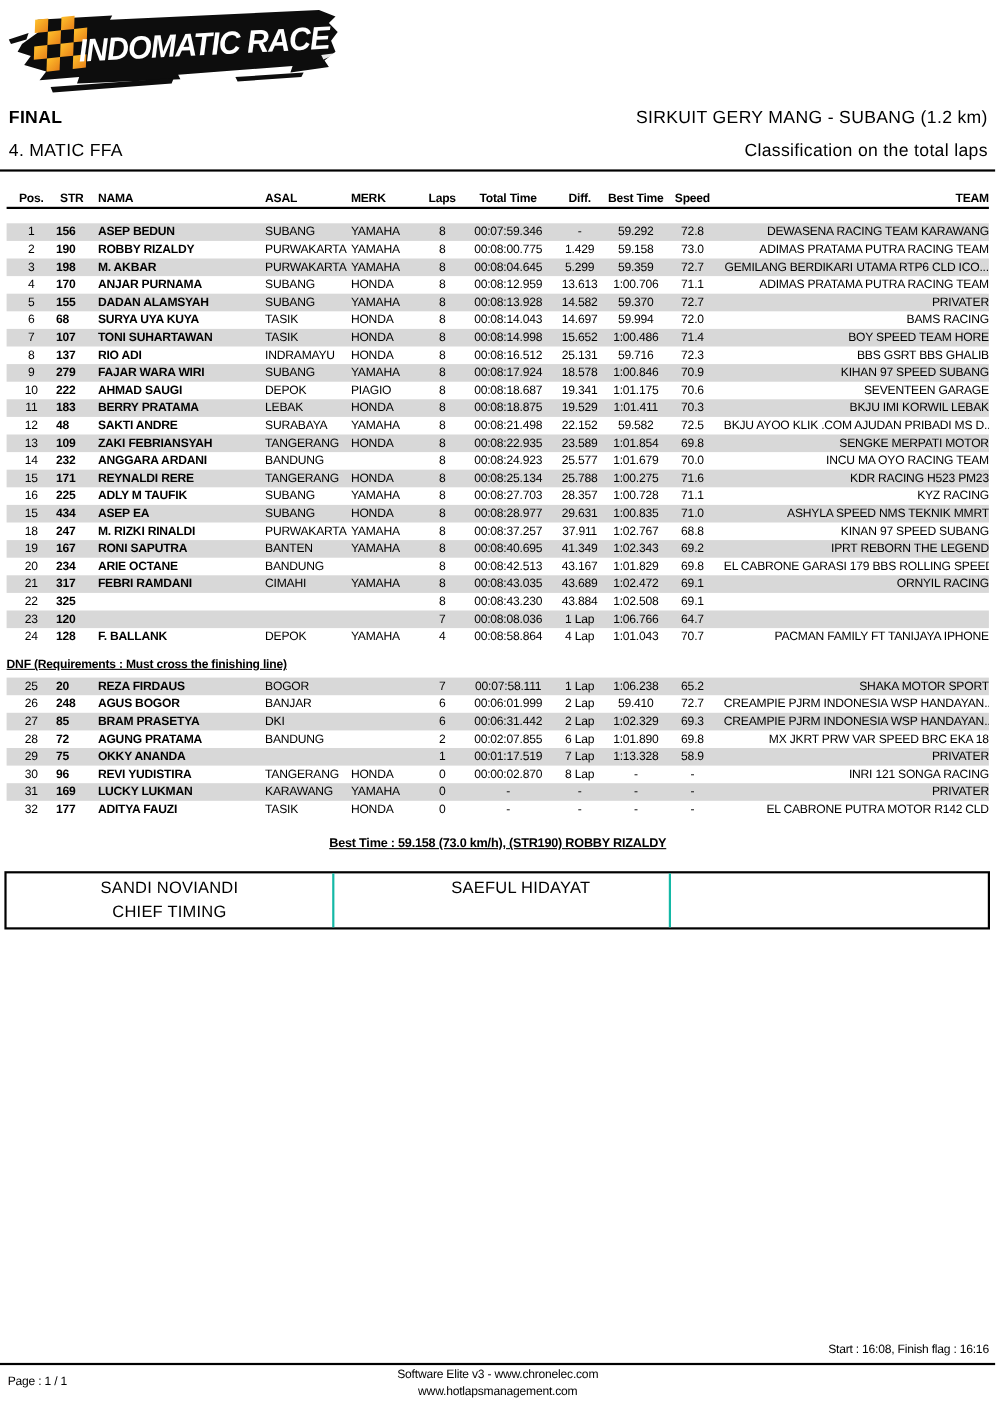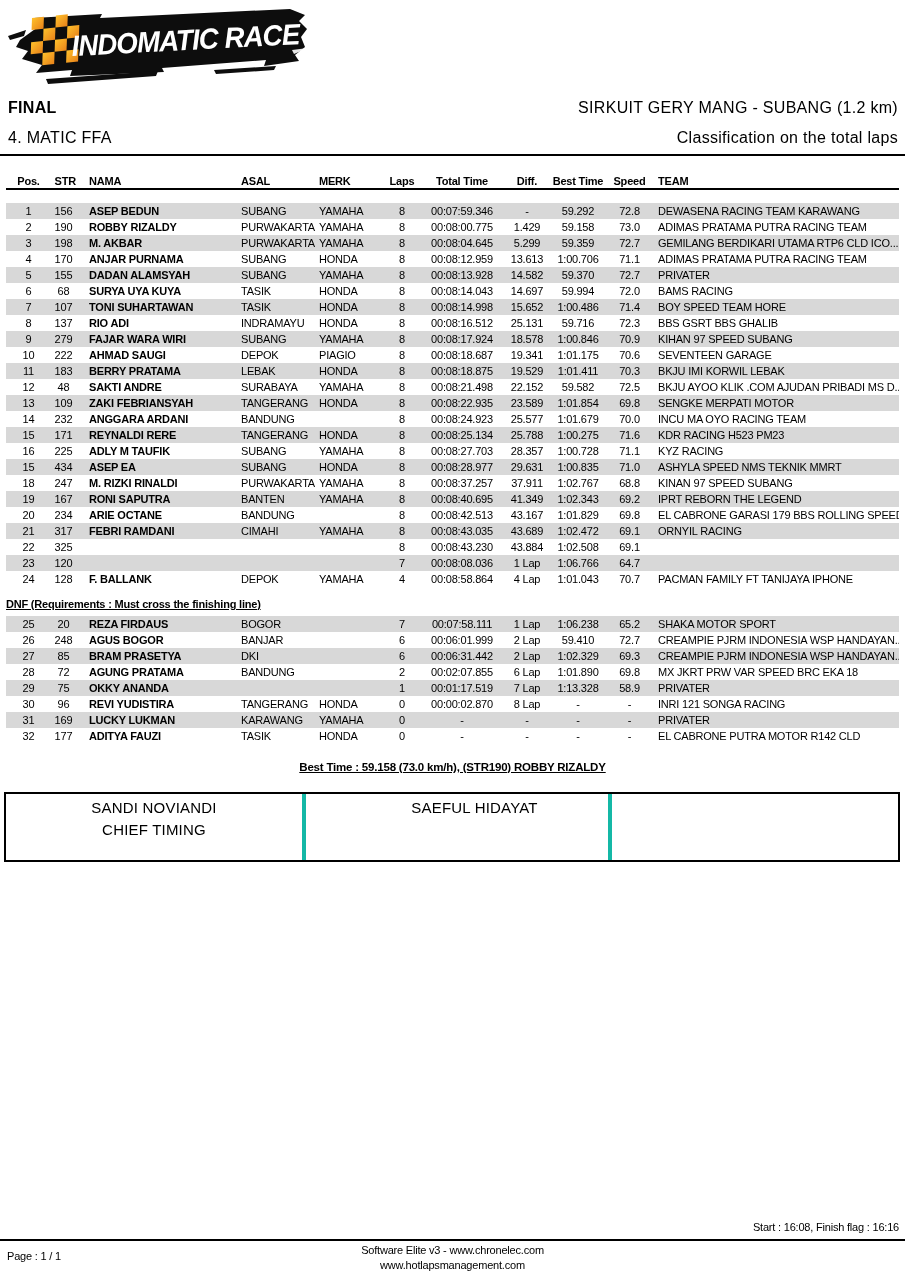--- a/index.html
+++ b/index.html
@@ -22,48 +22,48 @@
   .thead, .row {
     display:grid;
     grid-template-columns:45px 25px 162px 78px 70px 32px 88px 42px 60px 43px 1fr;
     height:16px; line-height:16px; font-size:11px; letter-spacing:-0.2px;
     white-space:nowrap;
   }
   .thead { font-weight:bold; height:18px; line-height:18px; border-bottom:2px solid #000; }
   .rows-gap { height:13px; }
   .c { overflow:hidden; }
   .c-pos   { text-align:center; }
-  .c-str   { text-align:center; font-weight:normal; }
+  .c-str   { text-align:left; font-weight:bold; }
   .c-nama  { padding-left:13px; font-weight:bold; }
   .c-asal  { padding-left:3px; }
   .c-merk  { padding-left:3px; }
   .c-laps  { text-align:center; }
   .c-total { text-align:center; }
   .c-diff  { text-align:center; }
   .c-best  { text-align:center; }
   .c-speed { text-align:center; }
-  .c-team  { padding-left:7px; }
+  .c-team  { padding-left:7px;text-align:right; }
   .row.stripe { background:#d8d8d8; }
   .dnf-label {
     margin-top:9px; margin-bottom:4px; font-size:11px; font-weight:bold;
     text-decoration:underline; letter-spacing:-0.2px; height:16px; line-height:16px;
   }
   
   .best-line {
     position:absolute; left:0; right:0; top:761px; text-align:center;
     font-size:11.5px; font-weight:bold; text-decoration:underline; letter-spacing:-0.2px;
   }
   
   .sig {
-    position:absolute; left:4px; right:5px; top:792px; height:70px;
+    position:absolute; left:4px; right:5px; top:792px; height:53px;
     display:grid; grid-template-columns:296px 306px 1fr;
     border:2px solid #000;
   }
   .sig-cell { text-align:center; padding-top:3px; font-size:15px; line-height:22px; letter-spacing:.2px; }
-  .sig-cell + .sig-cell { border-left:4px solid #14b8a6;padding-left:35px; }
+  .sig-cell + .sig-cell { border-left:2px solid #14b8a6;padding-left:35px; }
   
   .start-line { position:absolute; right:6px; top:1221px; font-size:11px; letter-spacing:-0.2px; }
   .rule-bottom { position:absolute; left:0; right:0; top:1239px; height:2px; background:#000; }
   .foot-page    { position:absolute; left:7px;  top:1250px; font-size:11px; letter-spacing:-0.2px; }
   .foot-center  { position:absolute; left:0; right:16px; top:1243px; text-align:center; font-size:11px; line-height:15px; letter-spacing:-0.2px;margin-left:16px; }
   .foot-printed { position:absolute; right:6px; top:1314px; font-size:17px; letter-spacing:-0.2px; }
 </style>
 </head>
 <body>
 

